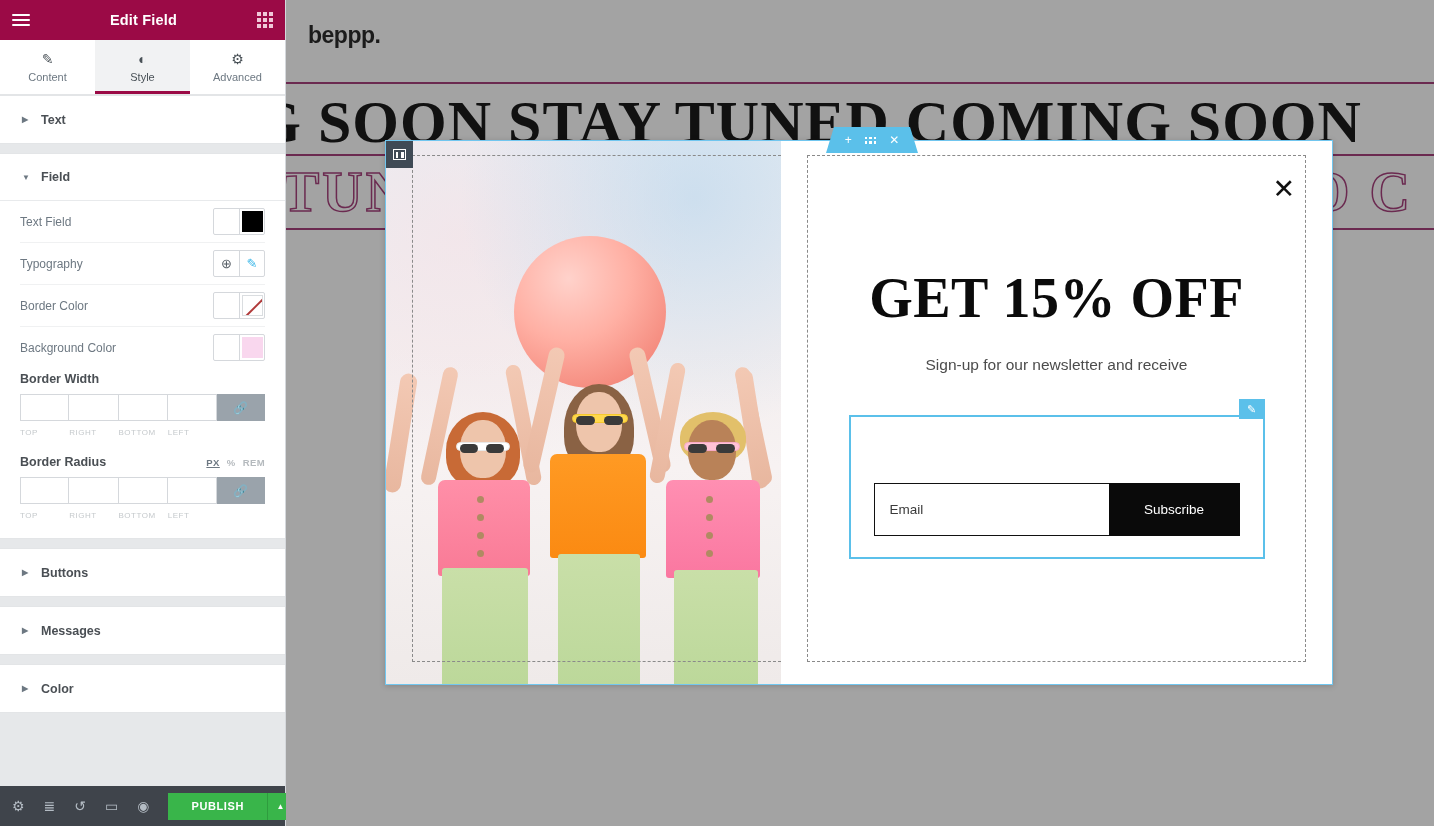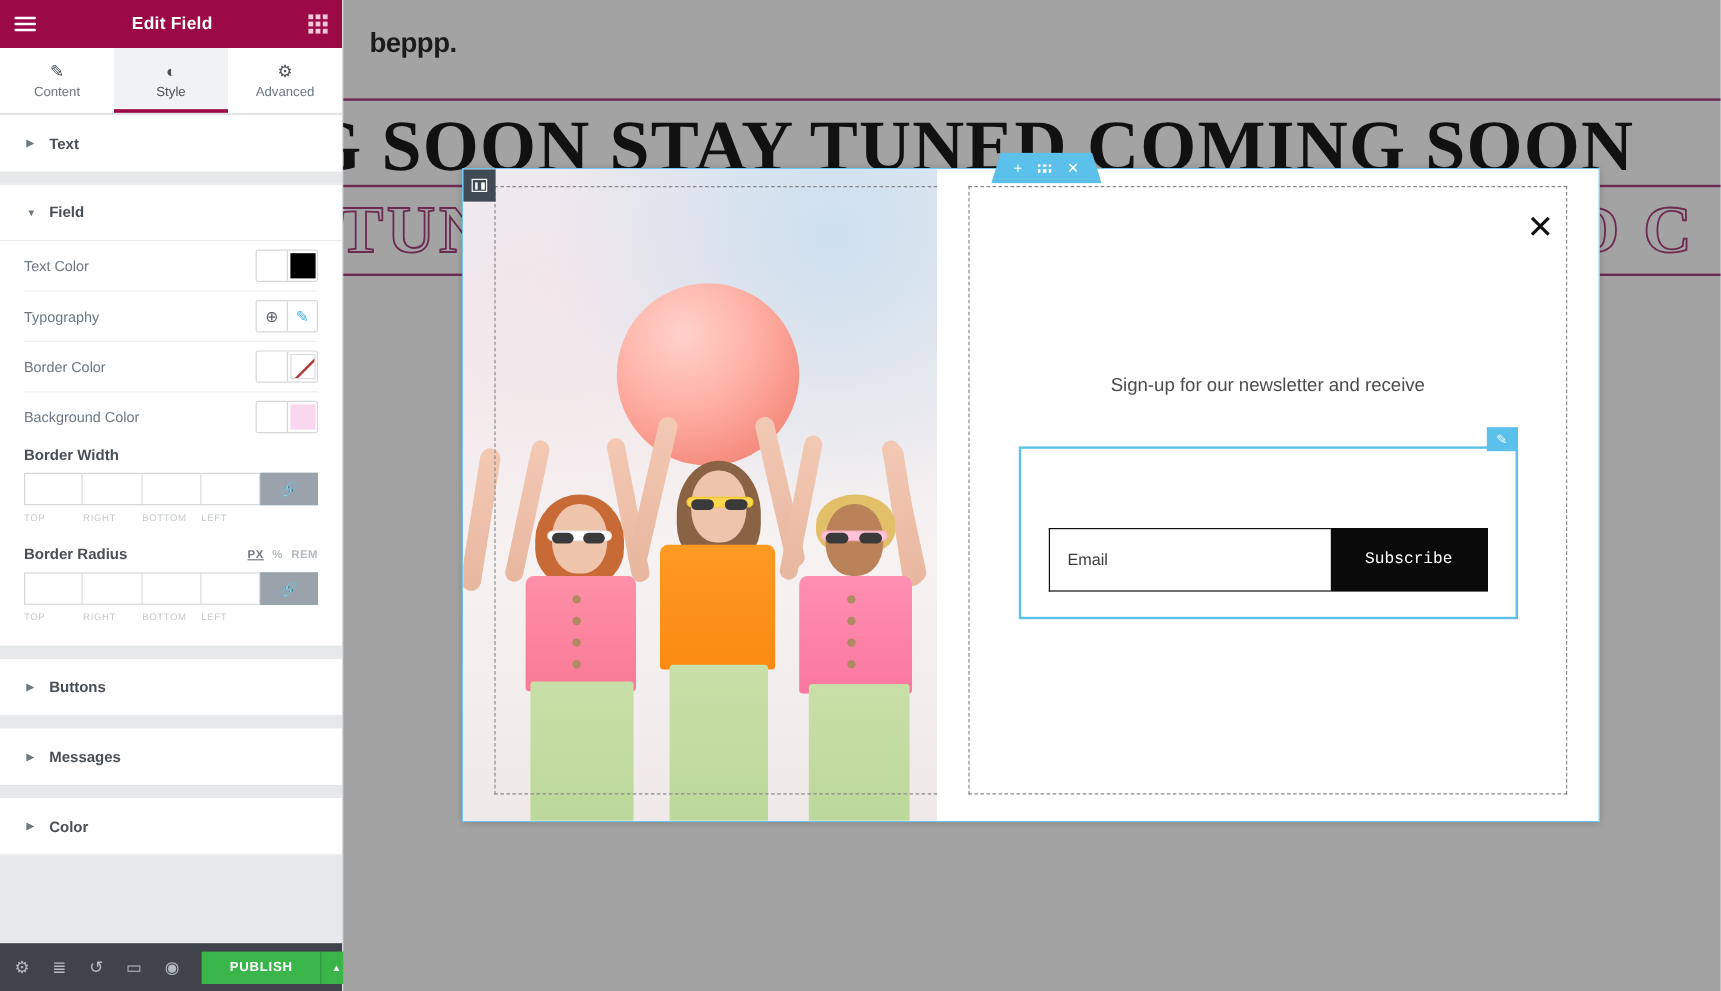--- a/index.html
+++ b/index.html
@@ -241,21 +241,21 @@
   #form-row { display: flex; height: 53px; margin-top: 45px; }
   #email-input {
     flex: 1; border: 1.5px solid #111; border-right: none; background: #fff;
     padding: 0 15px; font-size: 13.5px; color: #333; outline: none;
     font-family: "Liberation Sans", sans-serif;
   }
   #email-input::placeholder { color: #3b3b3b; }
   #subscribe-btn {
     width: 131px; background: #0a0a0a; color: #fff; border: none;
     font-size: 13.5px; cursor: pointer;
-    font-family: Liberation Mono, monospace;
+    font-family: Liberation Sans, sans-serif;
   }
 </style>
 </head>
 <body>
 
 <div id="root">
 
   <div id="panel">
 
     <div id="panel-header">
@@ -303,21 +303,21 @@
       </div>
 
       <div class="section">
         <div class="sec-head" style="border-bottom:1px solid #e8eaec">
           <span class="caret">▼</span>
           <span>Field</span>
         </div>
         <div class="sec-body">
 
           <div class="row" style="border-top:none">
-            <span class="lbl">Text Color</span>
+            <span class="lbl">Text Field</span>
             <span class="swatch-pair">
               <span class="half"></span>
               <span class="half">
                   <span class="chip" style="background:#000"></span>
                 </span>
             </span>
           </div>
 
           <div class="row">
             <span class="lbl">Typography</span>
@@ -532,20 +532,21 @@
               <i></i>
               <i></i>
             </span>
         </div>
       </div>
 
       <div id="col-right">
         <div class="dashed-outer"></div>
         <div id="popup-close">✕</div>
 
+        <div id="headline">GET 15% OFF</div>
         <div class="sub">Sign-up for our newsletter and receive</div>
 
         <div id="form-wrap">
           <div id="form-edit-badge">✎</div>
           <div id="form-row">
             <input id="email-input" type="text" placeholder="Email" style="">
             <button id="subscribe-btn">Subscribe</button>
           </div>
         </div>
       </div>

